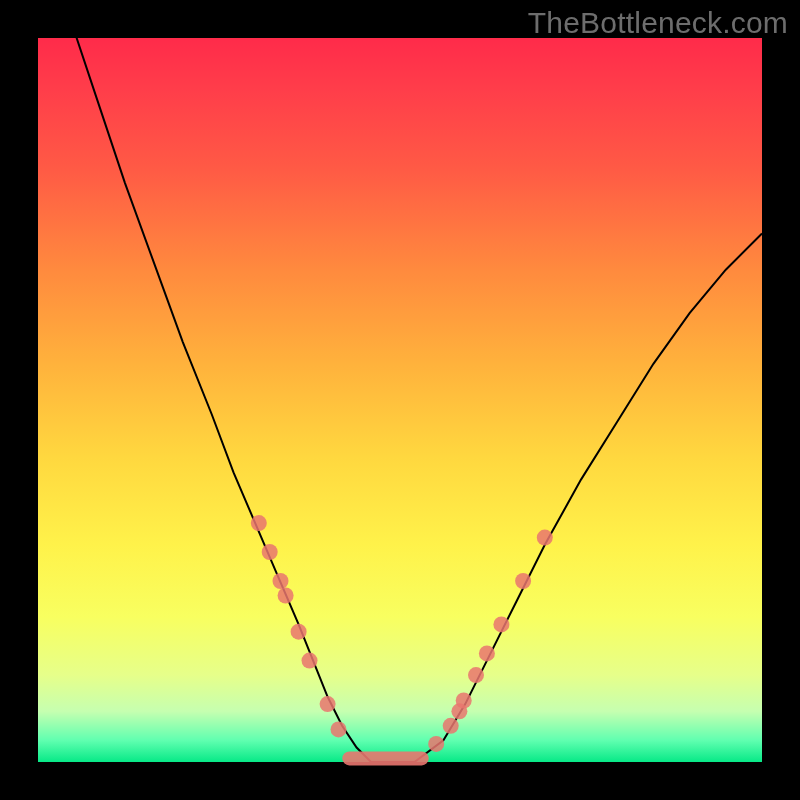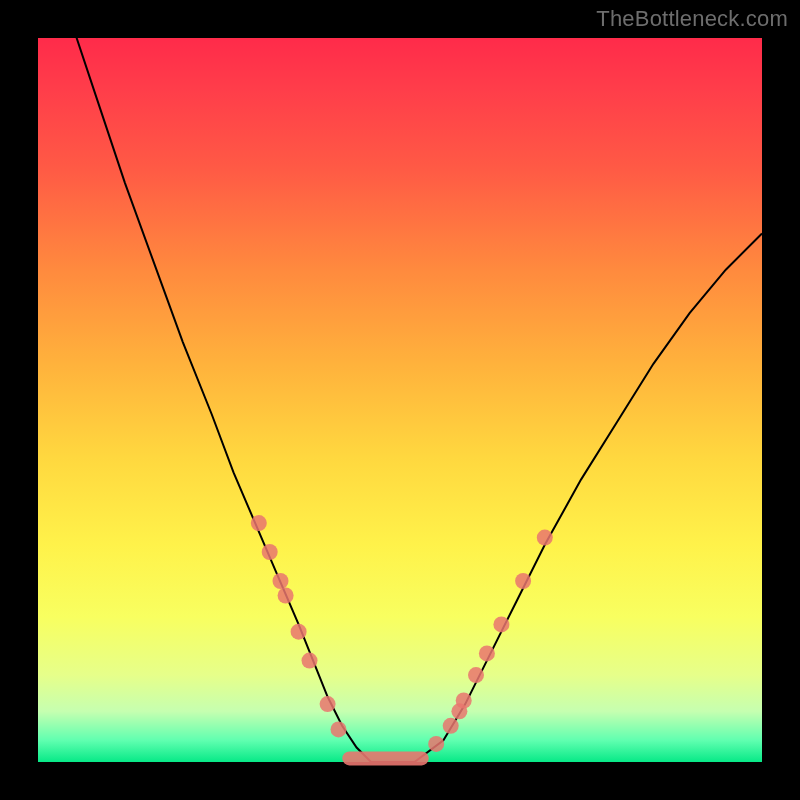--- a/index.html
+++ b/index.html
@@ -44,21 +44,21 @@
     top: 0;
     width: 100%;
     height: 100%;
     overflow: visible;
   }
   .watermark {
     position: absolute;
     top: 6px;
     right: 12px;
     color: #6d6d6d;
-    font-size: 22px;
+    font-size: 30px;
     letter-spacing: 0.2px;
     font-weight: 500;
   }
   .curve {
     fill: none;
     stroke: #000;
     stroke-width: 2;
   }
   .dot {
     fill: #e9766f;

